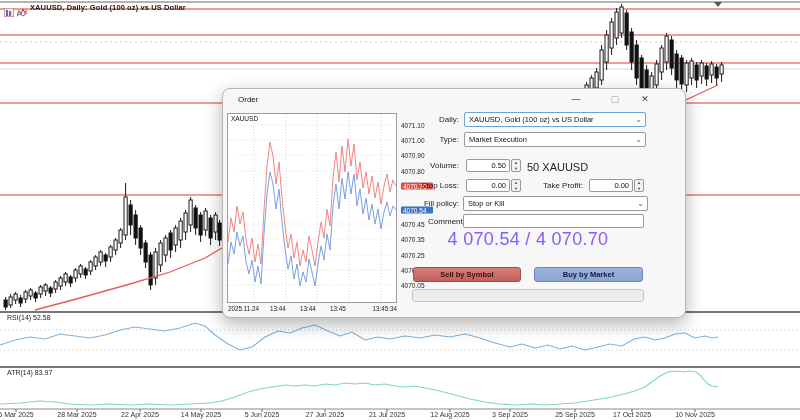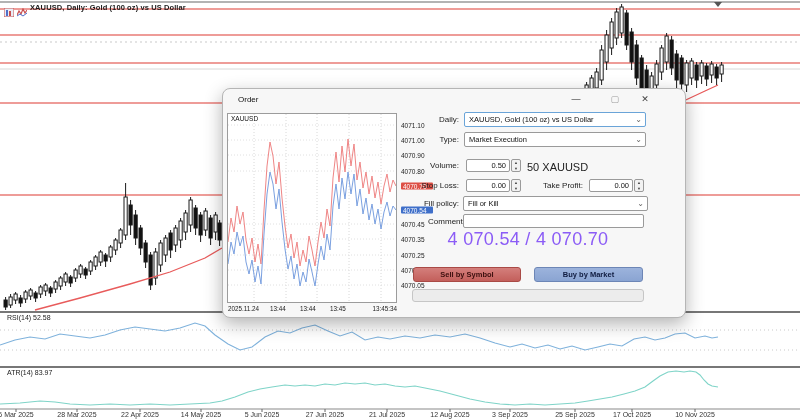--- a/index.html
+++ b/index.html
@@ -354,21 +354,21 @@
     </div>
     <span class="fld-label" style="left:290px;top:92px;">Take Profit:</span>
     <div class="num-input" style="left:366px;top:90px;width:44px;">0.00</div>
     <div class="spinner" style="left:411px;top:90px;">
       <span>▲</span>
       <span>▼</span>
     </div>
 
     <span class="fld-label" style="left:166px;top:110px;">Fill policy:</span>
     <div class="combo" style="left:240px;top:107px;width:185px;">
-      <span>Fill or Kill</span>
+      <span>Stop or Kill</span>
       <span class="chev">⌄</span>
     </div>
 
     <span class="fld-label" style="left:172px;top:128px;">Comment:</span>
     <div class="text-input" style="left:240px;top:125px;width:181px;"></div>
 
     <div class="quote">4 070.54 / 4 070.70</div>
 
     <div class="trade-btn sell-btn">Sell by Symbol</div>
     <div class="trade-btn buy-btn">Buy by Market</div>

